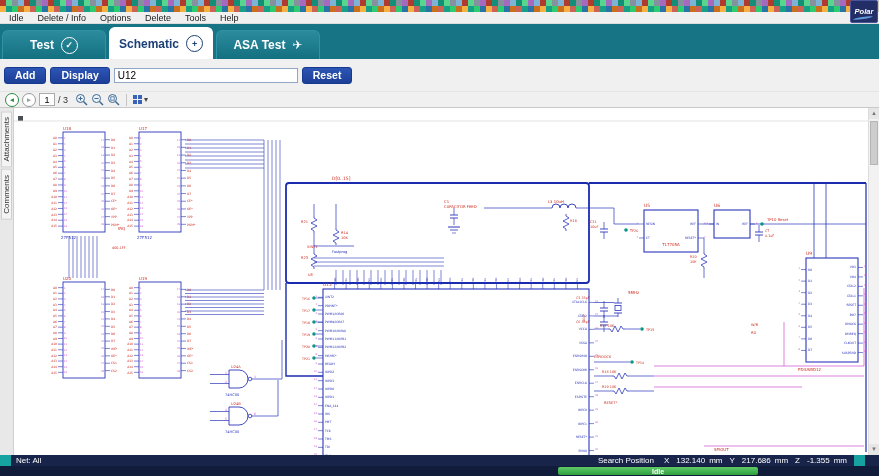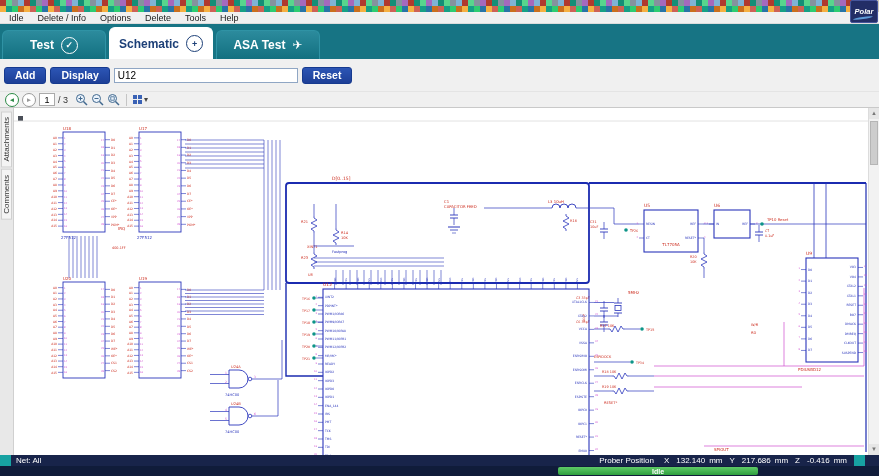--- a/index.html
+++ b/index.html
@@ -1246,29 +1246,29 @@
       <div class="vs-arr">▲</div>
       <div class="vs-thumb"></div>
       <div class="vs-arr down">▼</div>
     </div>
   </div>
 
   <div class="status1">
     <span class="corner"></span>
     <span class="net-text">Net: All</span>
     <span class="prober">
-      <span class="lbl">Prober Position</span>
+      <span class="lbl">Search Position</span>
       <span>X</span>
       <span class="val">132.140</span>
       <span>mm</span>
       <span>Y</span>
       <span class="val">217.686</span>
       <span>mm</span>
       <span>Z</span>
-      <span class="val">-0.416</span>
+      <span class="val">-1.355</span>
       <span>mm</span>
     </span>
     <span class="corner"></span>
     <span style="width:14px;flex:0 0 auto;"></span>
   </div>
   <div class="status2">
     <div class="idle-bar">
       <span>Idle</span>
     </div>
   </div>

